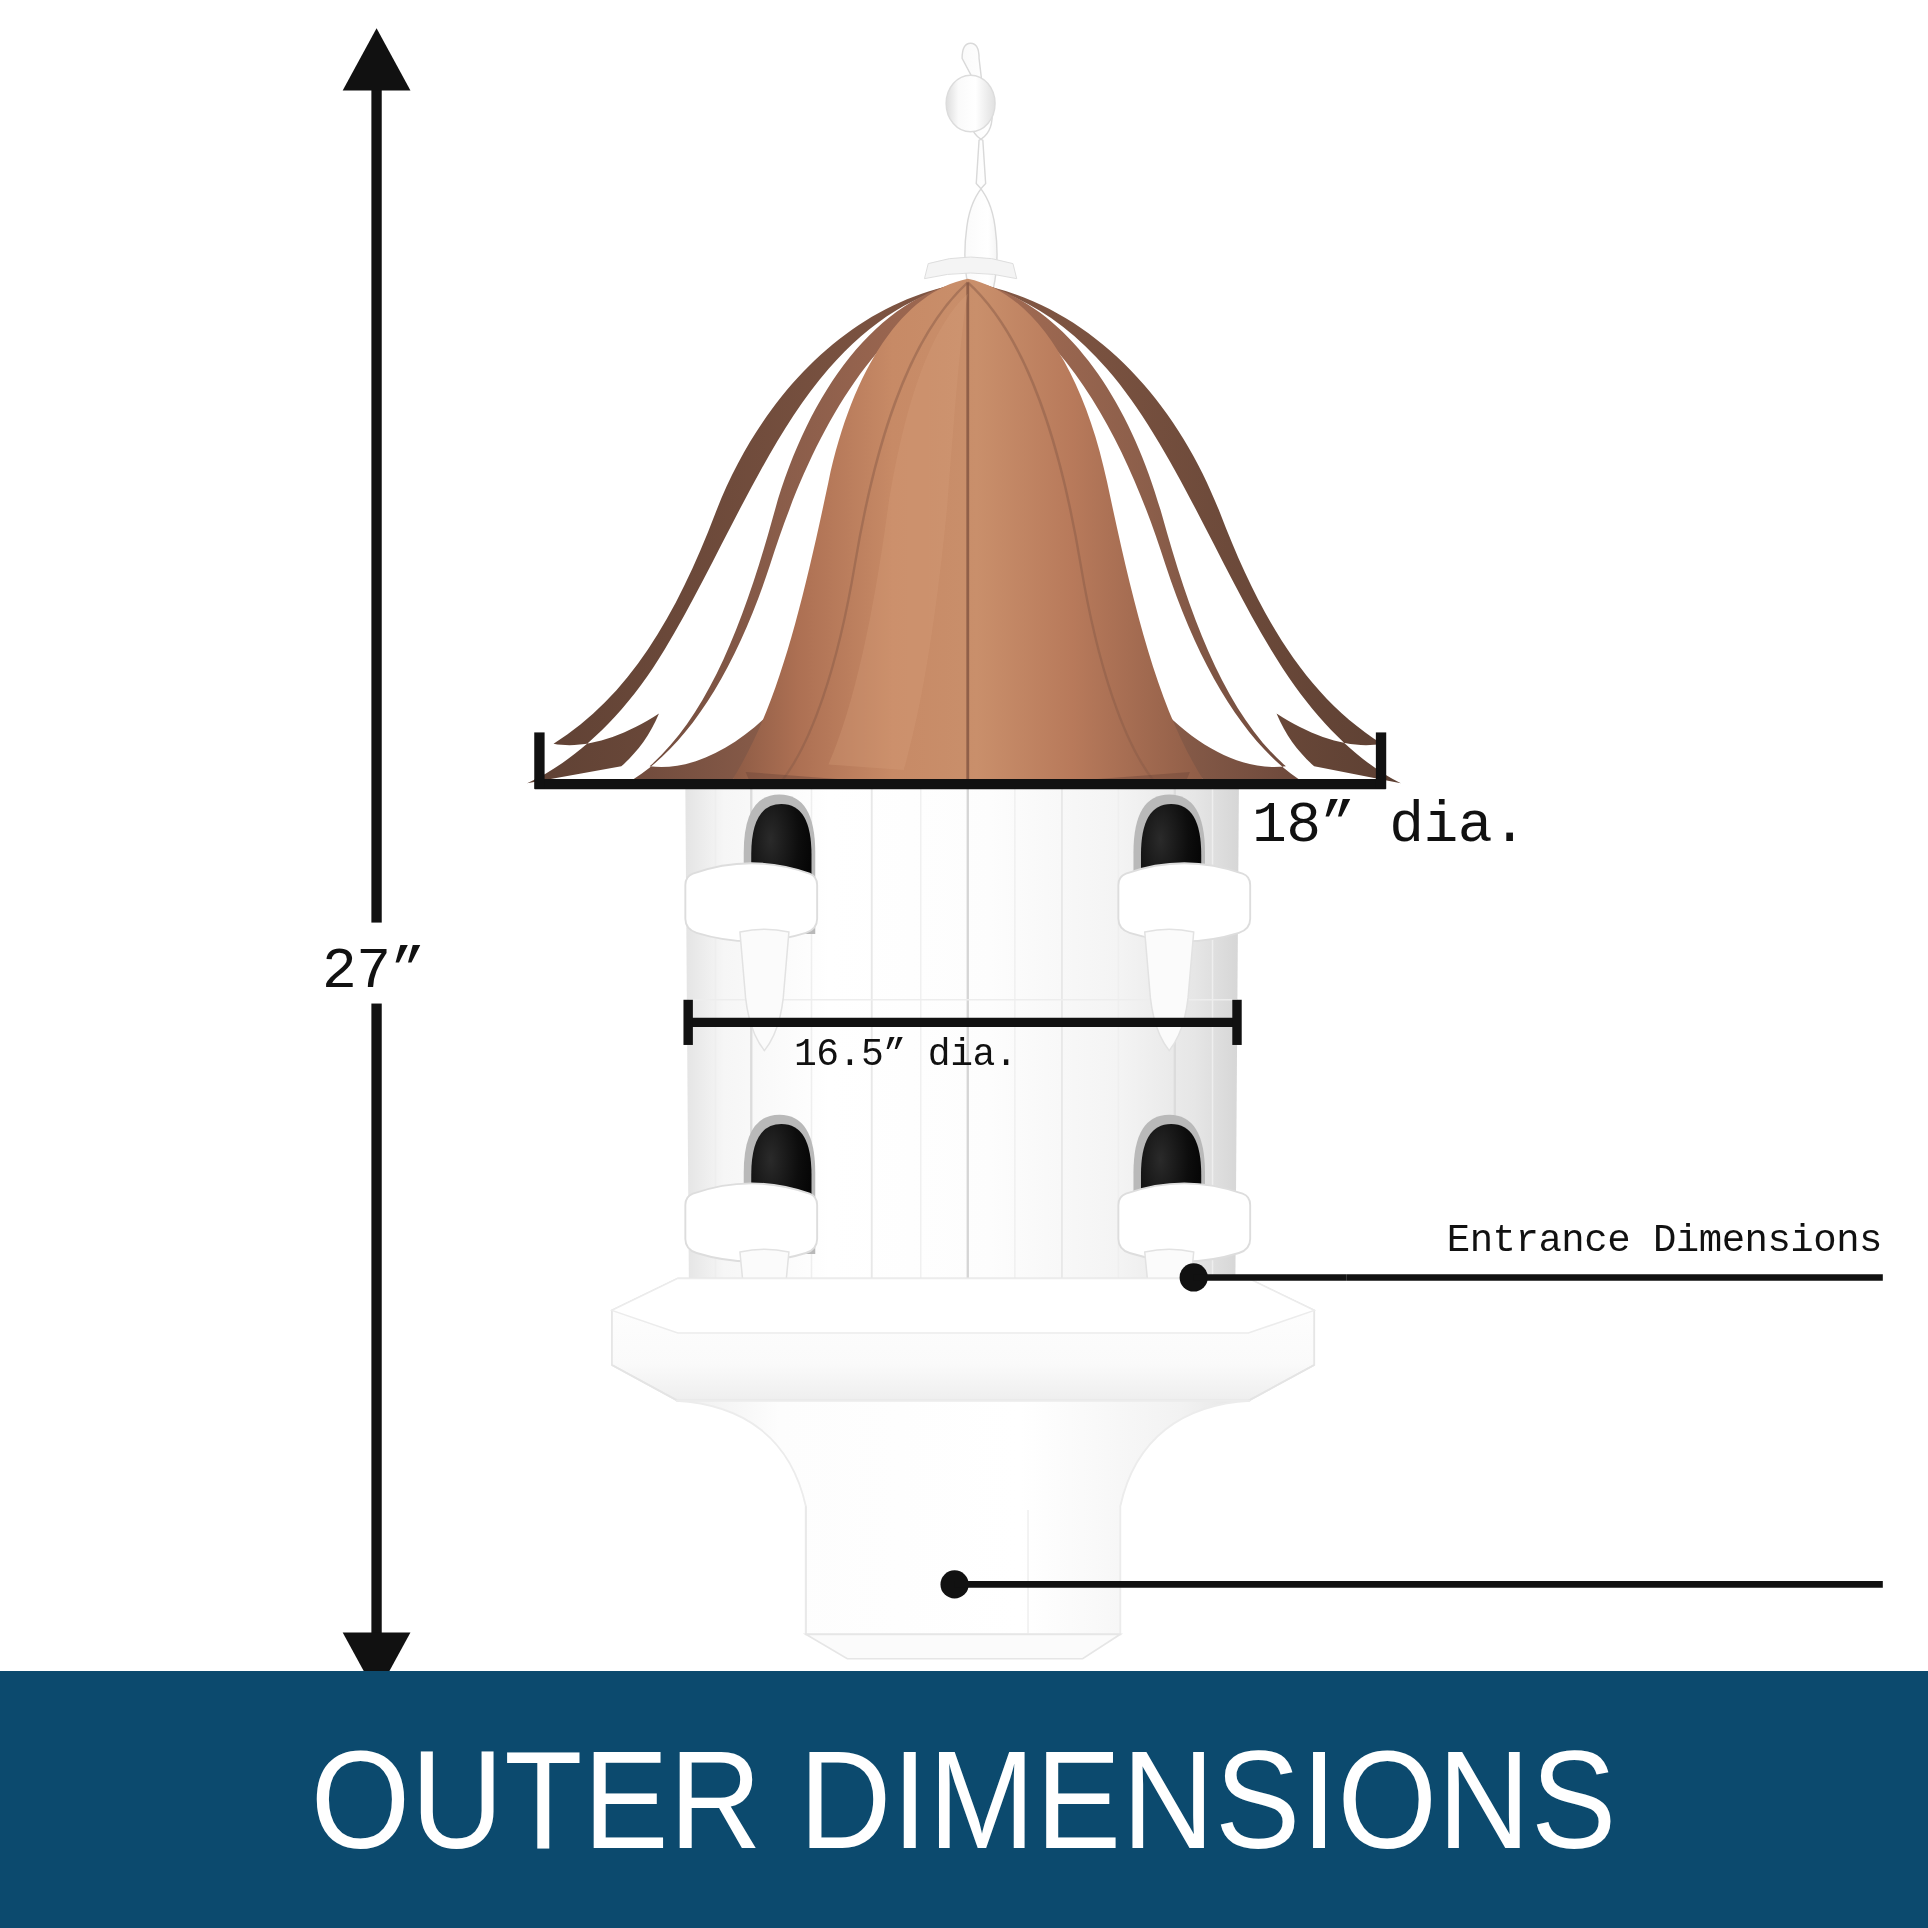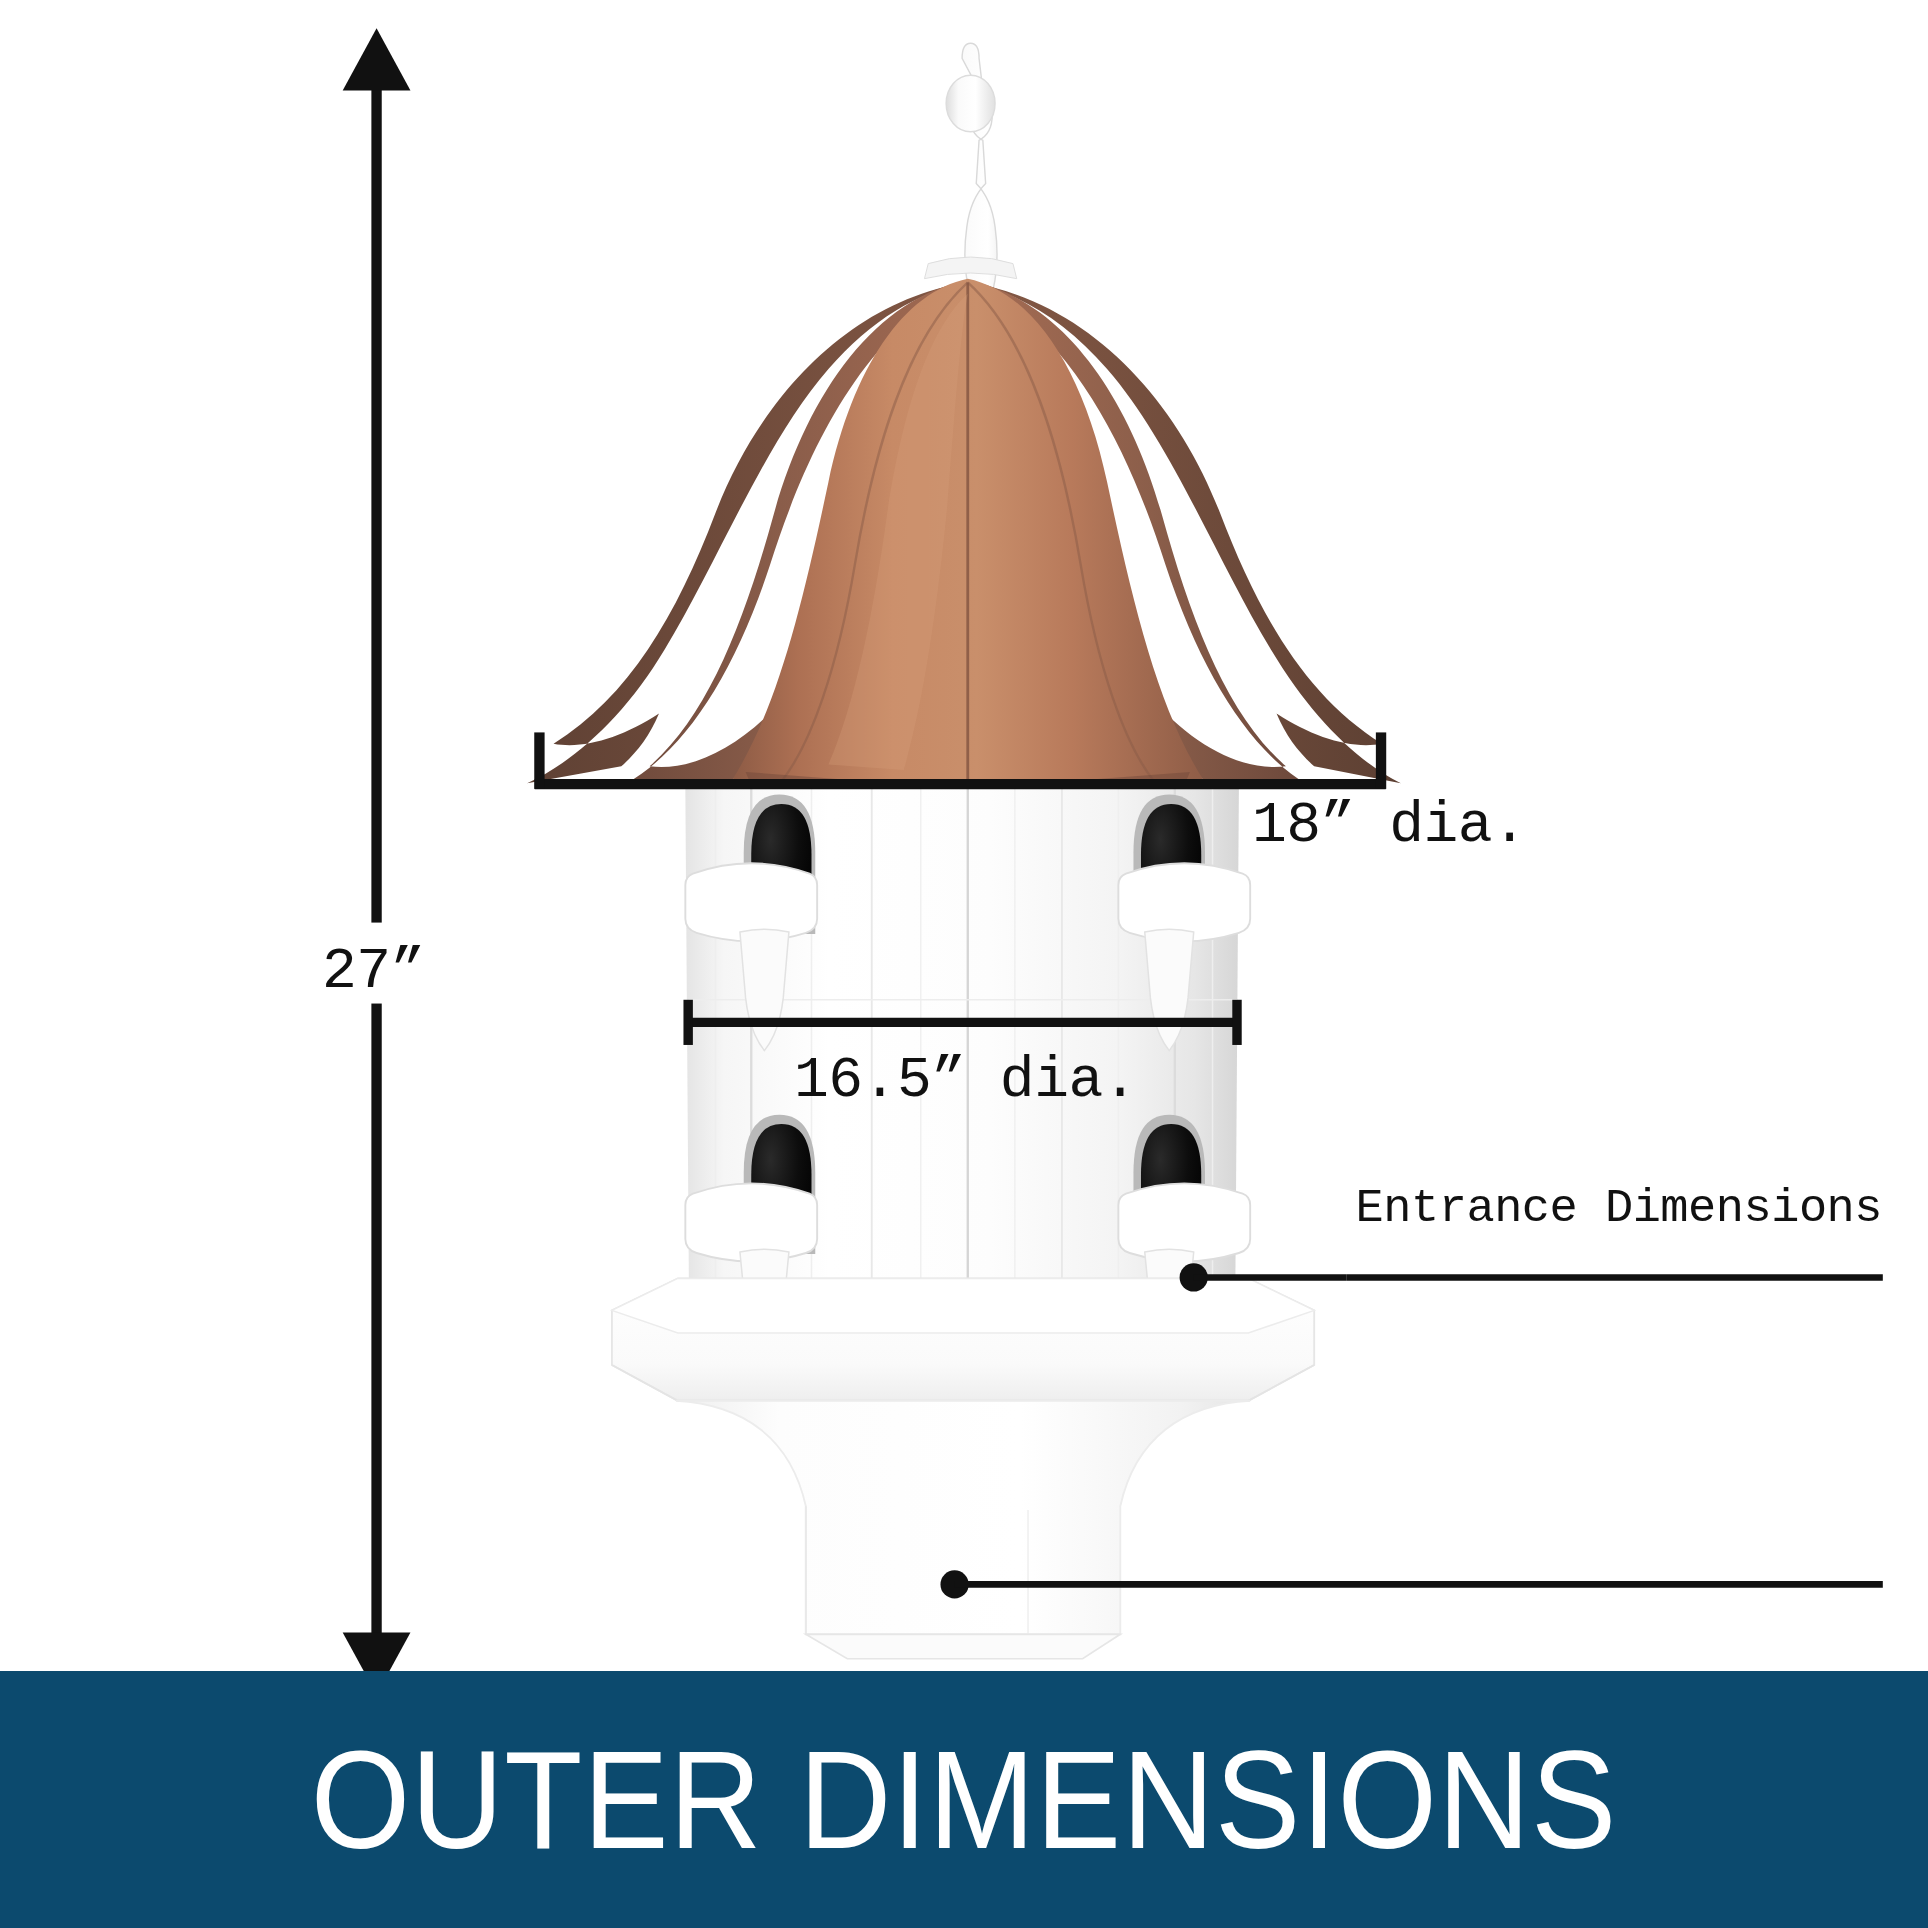--- a/index.html
+++ b/index.html
@@ -45,28 +45,27 @@
   }
   #label-roof-dia {
     left: 1252px;
     top: 797px;
     font-size: 58px;
     line-height: 1;
   }
   #label-body-dia {
     left: 794px;
     top: 1036px;
-    font-size: 58px;
+    font-size: 38px;
     line-height: 1;
-    margin-top: 16px;
   }
   #callout-entrance {
     left: 1245px;
-    top: 1182px;
-    font-size: 47px;
+    top: 1219px;
+    font-size: 39px;
     line-height: 1.16;
     text-align: right;
     width: 637px;
   }
   #callout-entrance .line2 {
     display: block;
   }
   #callout-post {
     left: 1137px;
     top: 1535px;

